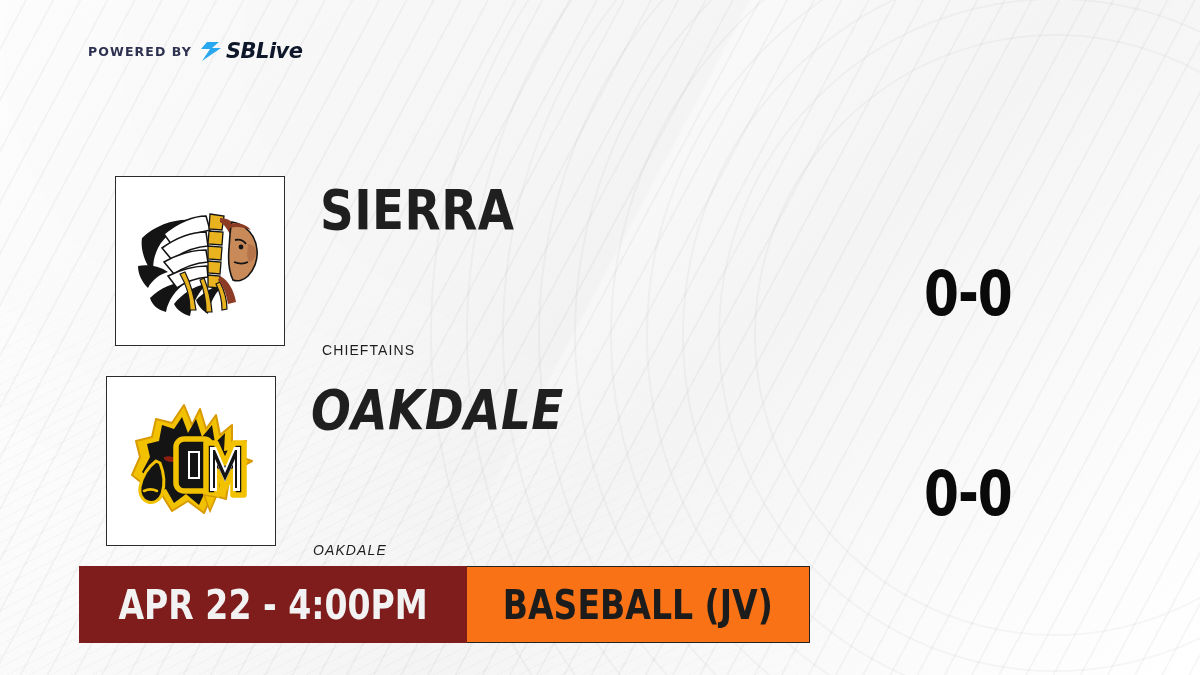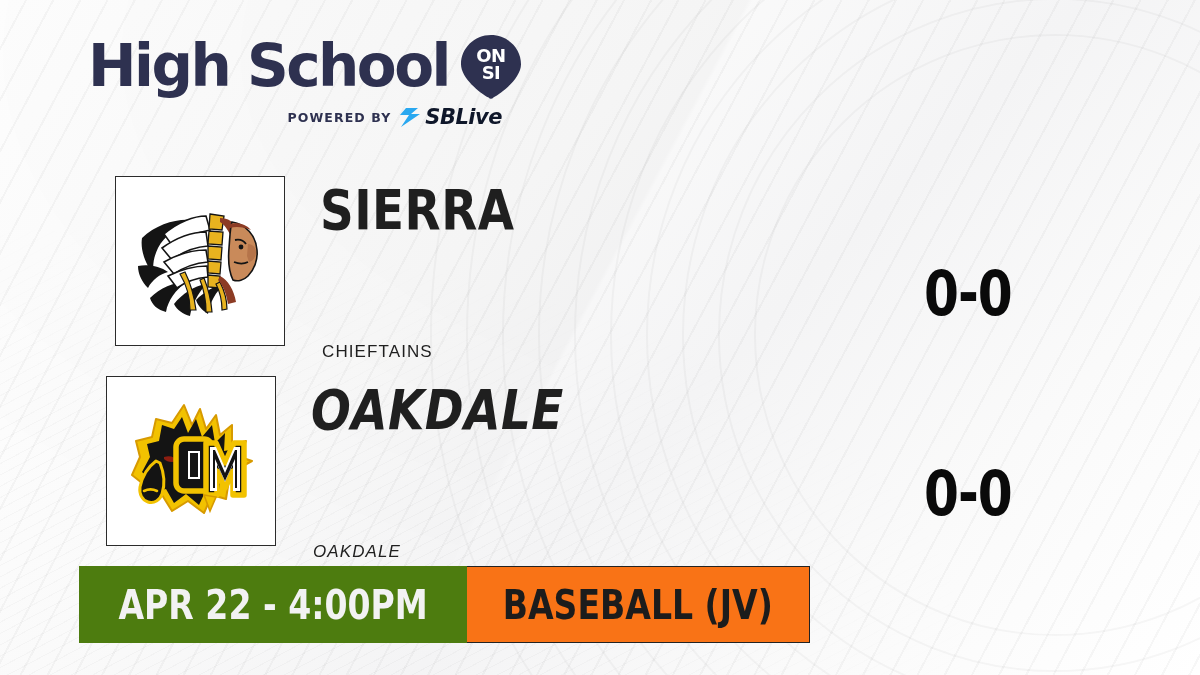--- a/index.html
+++ b/index.html
@@ -91,21 +91,21 @@
     line-height:1;
     transform:scaleX(0.93);
     transform-origin:left center;
     white-space:nowrap;
     margin-top:6px;
   }
   .team-mascot {
     position:absolute;
     top:166px; left:2px;
     font-family:"Liberation Sans", sans-serif;
-    font-size:17px;
+    font-size:14px;
     letter-spacing:1.1px;
     color:#1f1f1f;
     white-space:nowrap;
   }
 
   
   .record {
     position:absolute;
     font-family:"DejaVu Sans Condensed","DejaVu Sans", sans-serif;
     font-weight:700;
@@ -114,21 +114,21 @@
     line-height:1;
     letter-spacing:-1px;
     transform:scaleX(0.9);
   }
   .record-a { left:919px; top:263px; }
   .record-b { left:919px; top:463px; }
 
   
   .bottombar { position:absolute; left:79px; top:566px; display:flex; height:77px; }
   .bar-date {
-    background:#4d7c0f;
+    background:#7f1d1d;
     display:flex; align-items:center; justify-content:center;
     padding:0 26px;
     min-width:361px;
   }
   .bar-date-text {
     font-family:"DejaVu Sans Condensed","DejaVu Sans", sans-serif;
     font-weight:700; font-size:40px;
     color:#f2f2f2; letter-spacing:0px;
     transform:scaleX(0.92); white-space:nowrap;
   }
@@ -165,30 +165,20 @@
         <circle cx="625" cy="625" r="552"></circle>
       <circle cx="625" cy="625" r="588"></circle>
         <circle cx="625" cy="625" r="624"></circle>
     </g>
   </svg>
 </div>
 <div class="bg-layer bg-stripes-a"></div>
 <div class="bg-layer bg-stripes-b"></div>
 
 <div class="header">
-  <div class="wordmark">
-    <span class="wordmark-text">High School</span>
-    <span class="pin">
-      <svg width="66" height="66" viewBox="0 0 66 66">
-        <path d="M33 2 C16.4 2 3 15.1 3 31.2 C3 45 22 60 30.6 64.6 a3 3 0 0 0 4.8 0 C44 60 63 45 63 31.2 C63 15.1 49.6 2 33 2 Z" fill="#2e3150"></path>
-        <text x="33" y="29" text-anchor="middle" font-family="DejaVu Sans, sans-serif" font-weight="700" font-size="18" fill="#ffffff" letter-spacing="-0.5">ON</text>
-        <text x="33" y="46" text-anchor="middle" font-family="DejaVu Sans, sans-serif" font-weight="700" font-size="18" fill="#ffffff" letter-spacing="-0.5">SI</text>
-      </svg>
-    </span>
-  </div>
   <div class="powered">
     <span class="powered-label">POWERED BY</span>
     <span class="sblive">
       <svg width="23" height="21" viewBox="0 0 23 21">
         <path d="M19 1 H7 L1 8 H10 L2 20 L21 7 H12 Z" fill="#29a8f0"></path>
       </svg>
       <span class="sblive-word">SBLive</span>
     </span>
   </div>
 </div>

